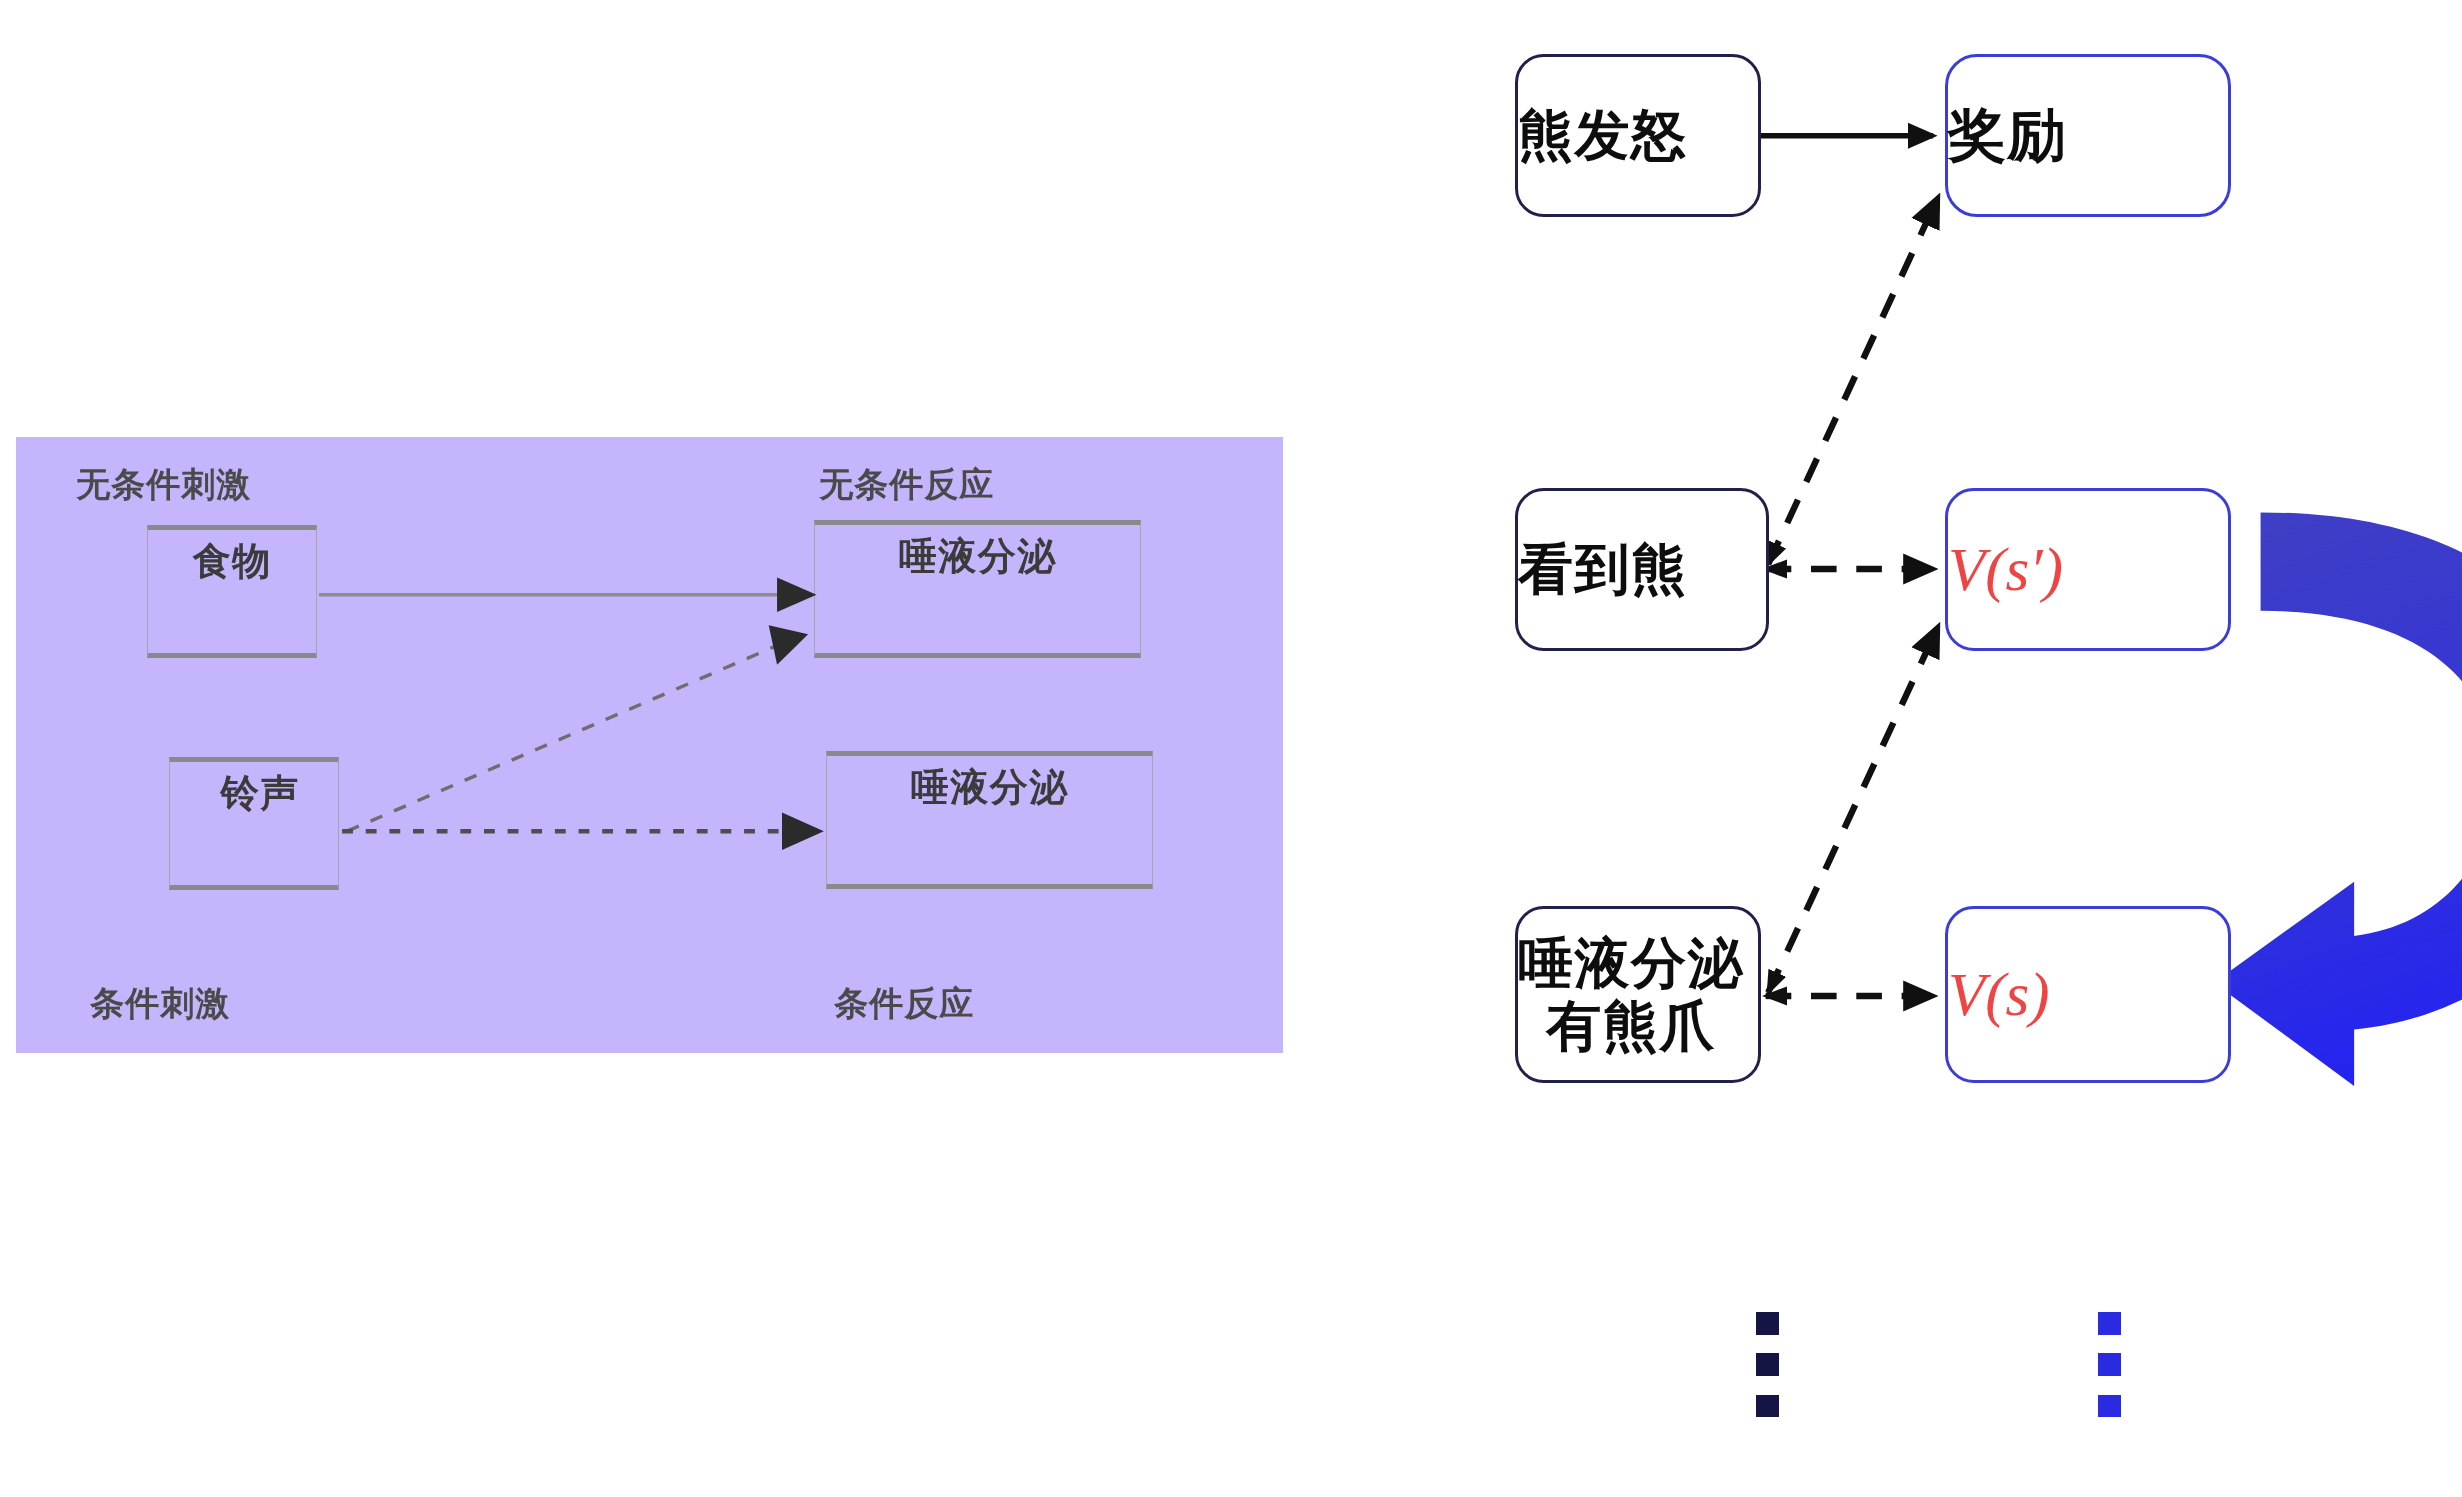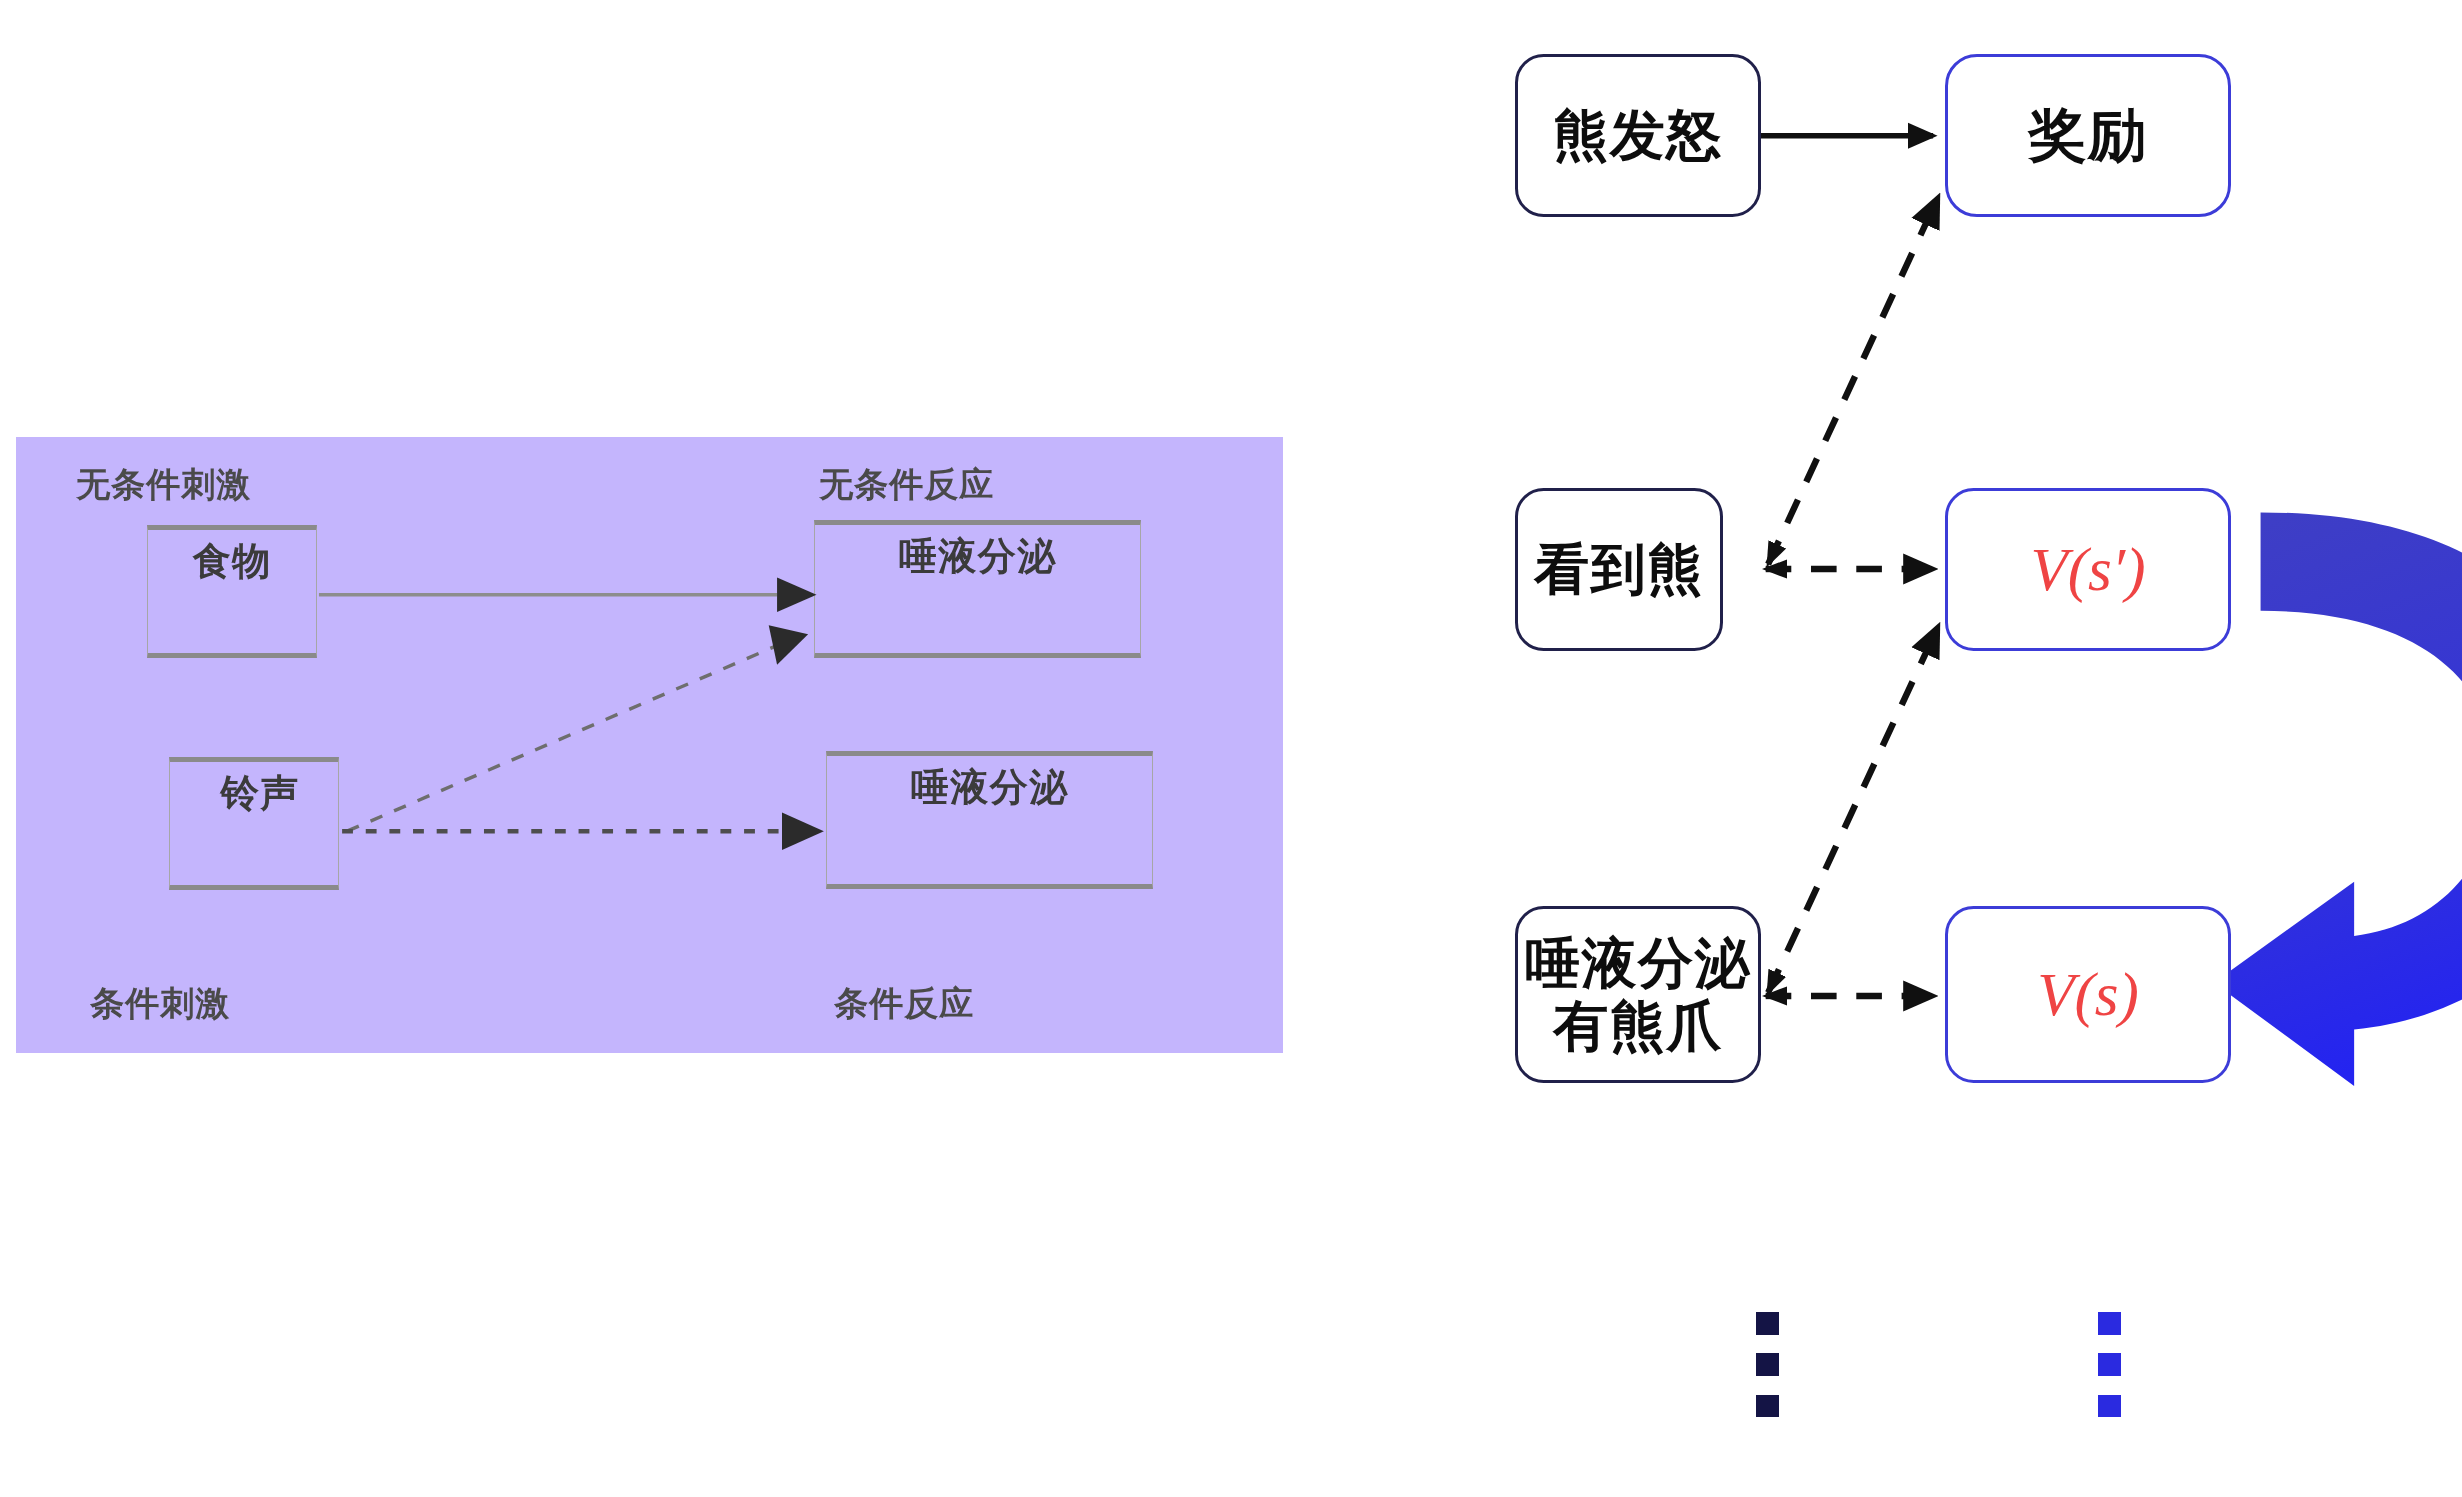--- a/index.html
+++ b/index.html
@@ -73,21 +73,21 @@
     width: 1853px;
     height: 1498px;
   }
   .rl-box {
     position: absolute;
     box-sizing: border-box;
     background: #ffffff;
     border-radius: 28.6px;
     display: flex;
     align-items: center;
-    justify-content: center;
+    justify-content: flex-start;
     text-align: center;
   }
   .rl-box.left-col  { border: 3.4px solid #20204a; }
   .rl-box.right-col { border: 3.4px solid #3c3cd8; }
 
   .rl-box .cn-label {
     font-size: 55px;
     font-weight: 700;
     color: #0d0d0d;
     line-height: 1.14;
@@ -96,21 +96,21 @@
   }
   .rl-box .cn-label.bold-reward { font-size: 58px; }
   .rl-box .math-label {
     font-size: 61px;
     font-style: italic;
     color: #ef4444;
     font-family: "Liberation Serif", "DejaVu Serif", serif;
   }
 
   #rl-box-bear-angry { left: 62px;  top: 54px;  width: 246px;  height: 163px; }
-  #rl-box-see-bear   { left: 62px;  top: 488px;  width: 208px;  height: 163px; }
+  #rl-box-see-bear   { left: 62px;  top: 488px;  width: 254px;  height: 163px; }
   #rl-box-claw       { left: 62px;  top: 906px; width: 246px;  height: 177px; }
   #rl-box-reward     { left: 492px; top: 54px;  width: 286px;  height: 163px; border-radius: 32px; }
   #rl-box-vsp        { left: 492px; top: 488px;  width: 286px;  height: 163px; }
   #rl-box-vs         { left: 492px; top: 906px; width: 286px;  height: 177px; }
 
   #rl-arrows { position: absolute; left: 0; top: 0; width: 1853px; height: 1498px; }
 
   
   .dot-col {
     position: absolute;

